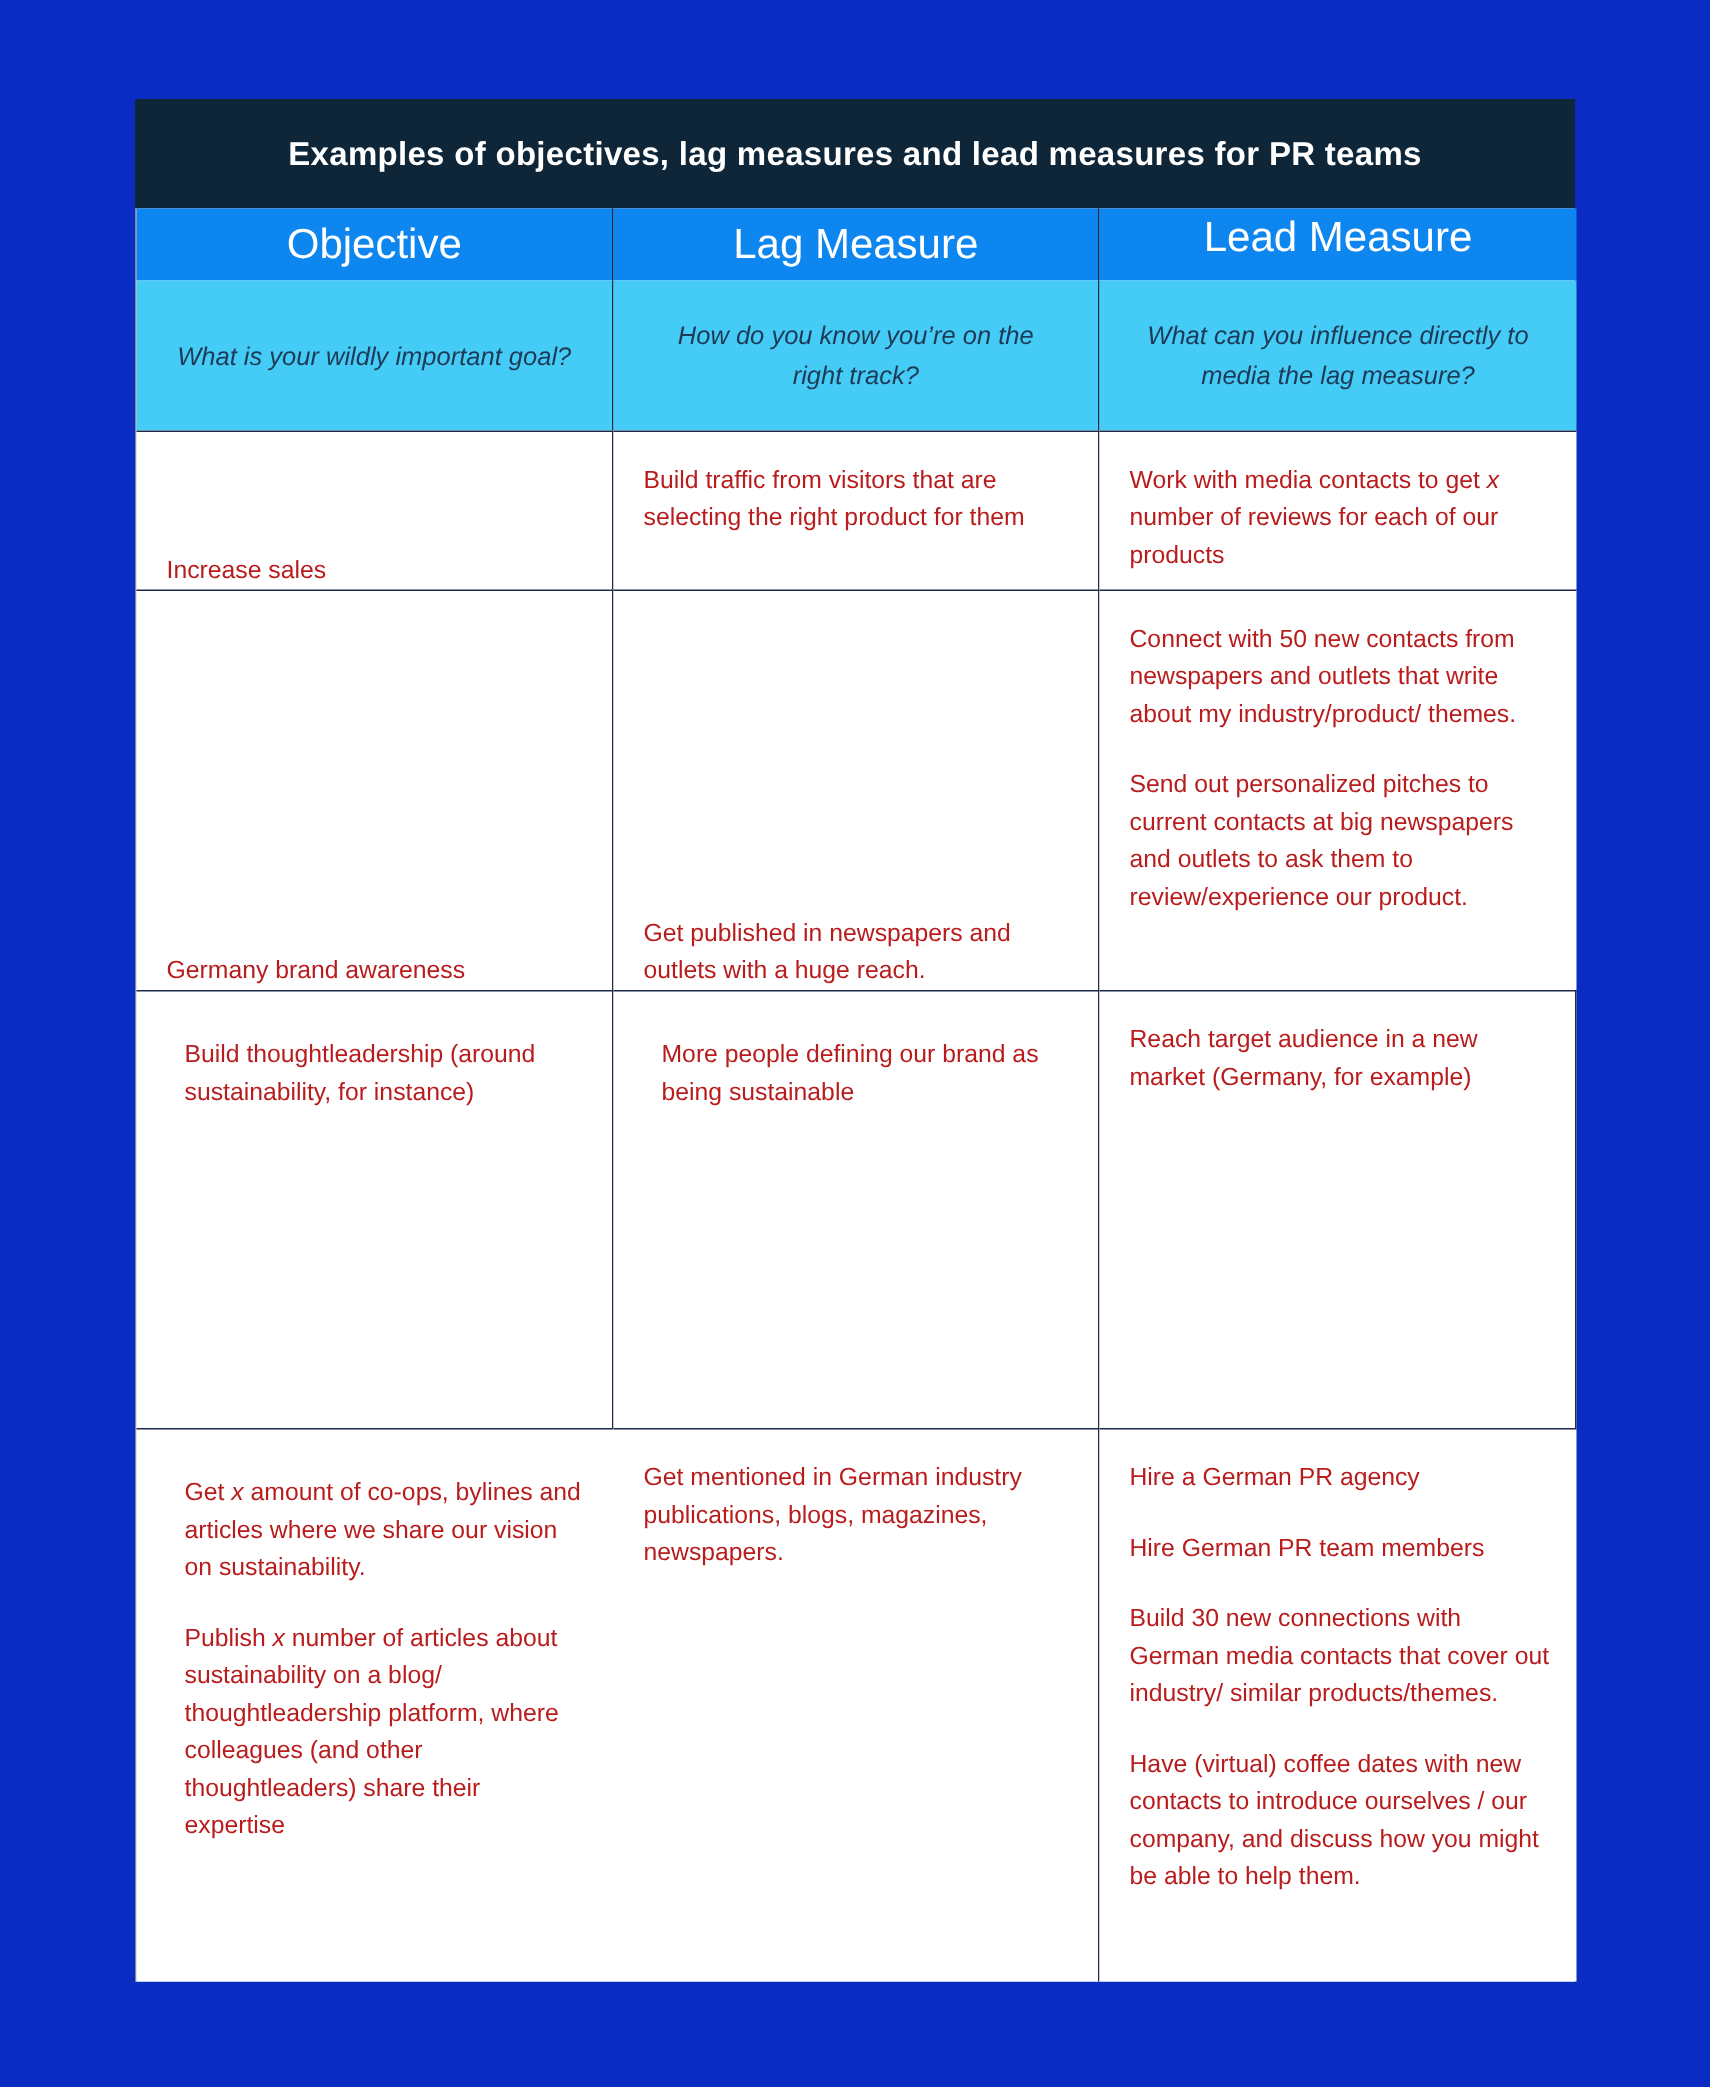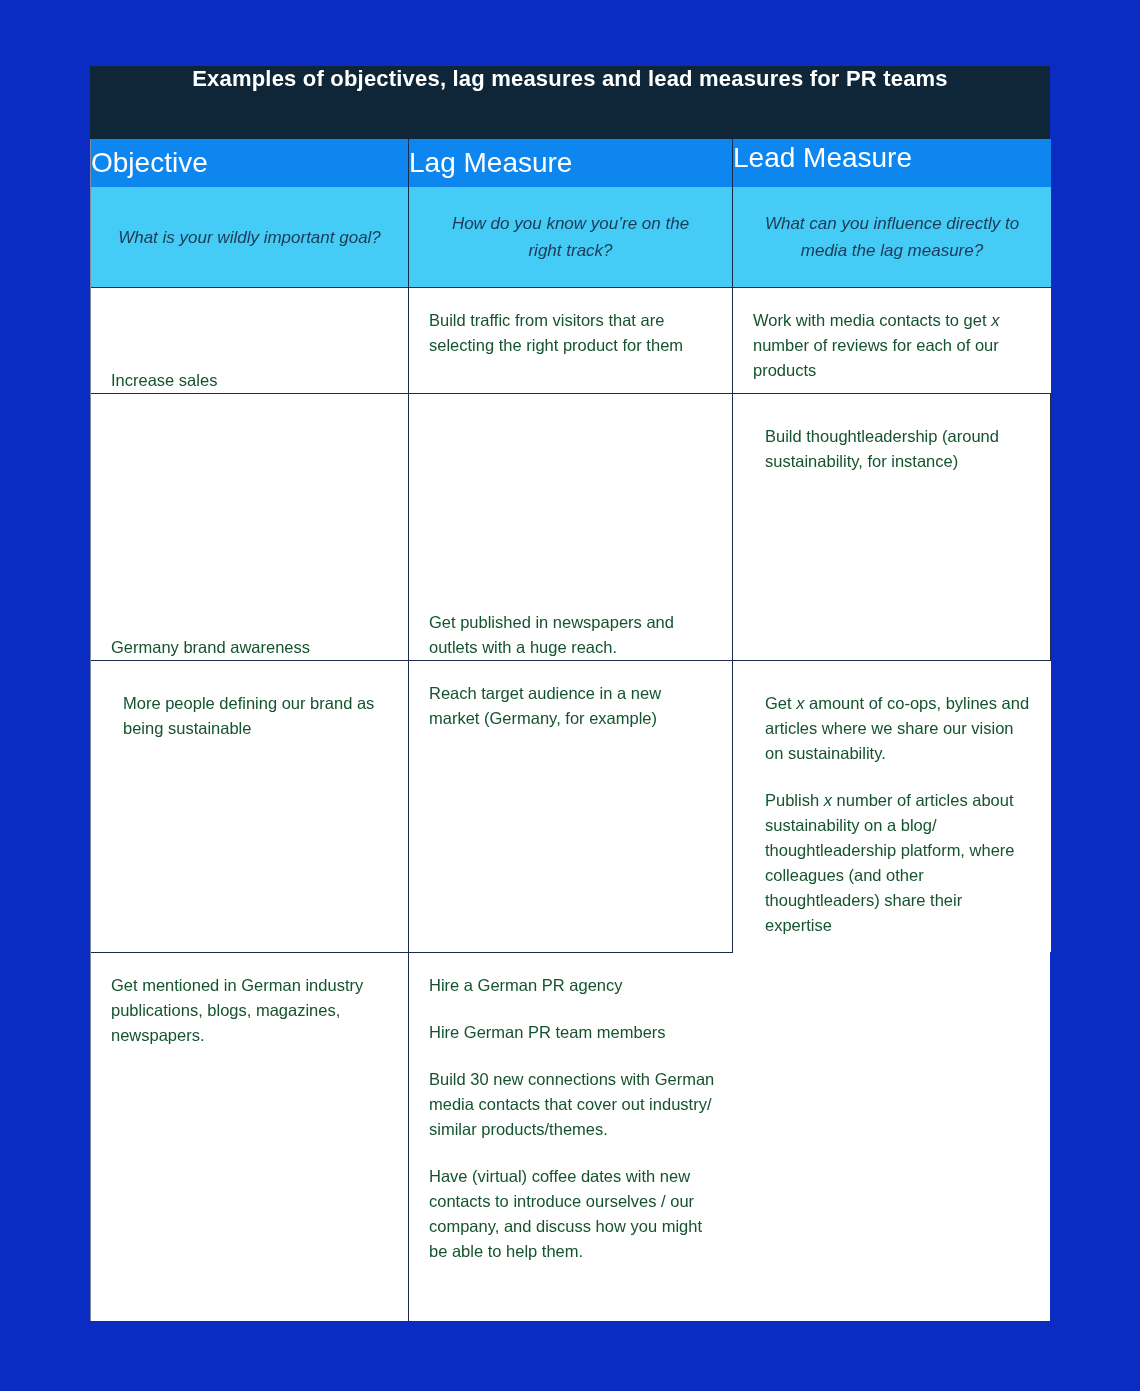--- a/index.html
+++ b/index.html
@@ -8,49 +8,49 @@
     background:#0a2cc2;
     font-family:"Liberation Sans",sans-serif;
     position:relative;
     -webkit-font-smoothing:antialiased;
   }
   .table-wrap{
     position:absolute;left:90px;top:66px;width:960px;
   }
   .title-bar{
     height:73px;background:#0f2638;
-    display:flex;align-items:flex-start;justify-content:center;
+    display:flex;align-items:center;justify-content:center;
   }
   .title-bar h1{
     margin:0;color:#ffffff;font-size:22px;font-weight:700;letter-spacing:.2px;
   }
   .grid{
     display:grid;
     grid-template-columns:318px 324px 318px;
     grid-template-rows:48px 100px 106px 267px 292px 369px;
     background:#ffffff;
     border-left:1px solid rgba(28,43,73,.55);
     box-sizing:border-box;
   }
   .cell{box-sizing:border-box;}
   .c1,.c2{border-right:1px solid #1c2b49;}
   .head{
     background:#0d86f0;color:#ffffff;
-    display:flex;align-items:center;
+    display:flex;align-items:center;justify-content:center;
     font-size:28px;font-weight:400;
   }
   .head .lift{transform:translateY(-5px);display:inline-block;}
   .sub{
     background:#44ccf6;color:#1e3a56;
     display:flex;align-items:center;justify-content:center;
     text-align:center;font-style:italic;font-size:17px;line-height:27px;
     padding:6px 26px;
   }
   .body-cell{
-    background:#ffffff;color:#14532d;
+    background:#ffffff;color:#b91c1c;
     border-top:1px solid #1c2b49;
     font-size:16.5px;line-height:25px;
     padding:20px 18px 16px 20px;
   }
   .body-cell p{margin:0 0 22px 0;}
   .body-cell p:last-child{margin-bottom:0;}
   .v-center{display:flex;flex-direction:column;justify-content:flex-end;padding-top:0;padding-bottom:0;}
   .pad-lg{padding-top:30px;padding-left:32px;}
   em{font-style:italic;}
 </style>
@@ -94,20 +94,24 @@
     <div class="cell body-cell c3">
       <p>Work with media contacts to get <em>x</em> number of reviews for each of our products</p>
     </div>
 
     <div class="cell body-cell c1 v-center">
       <p>Germany brand awareness</p>
     </div>
     <div class="cell body-cell c2 v-center">
       <p>Get published in newspapers and outlets with a huge reach.</p>
     </div>
+    <div class="cell body-cell c3">
+      <p>Connect with 50 new contacts from newspapers and outlets that write about my industry/product/ themes.</p>
+      <p>Send out personalized pitches to current contacts at big newspapers and outlets to ask them to review/experience our product.</p>
+    </div>
 
     <div class="cell body-cell c1 pad-lg">
       <p>Build thoughtleadership (around sustainability, for instance)</p>
     </div>
     <div class="cell body-cell c2 pad-lg">
       <p>More people defining our brand as being sustainable</p>
     </div>
     <div class="cell body-cell c1">
       <p>Reach target audience in a new market (Germany, for example)</p>
     </div>

